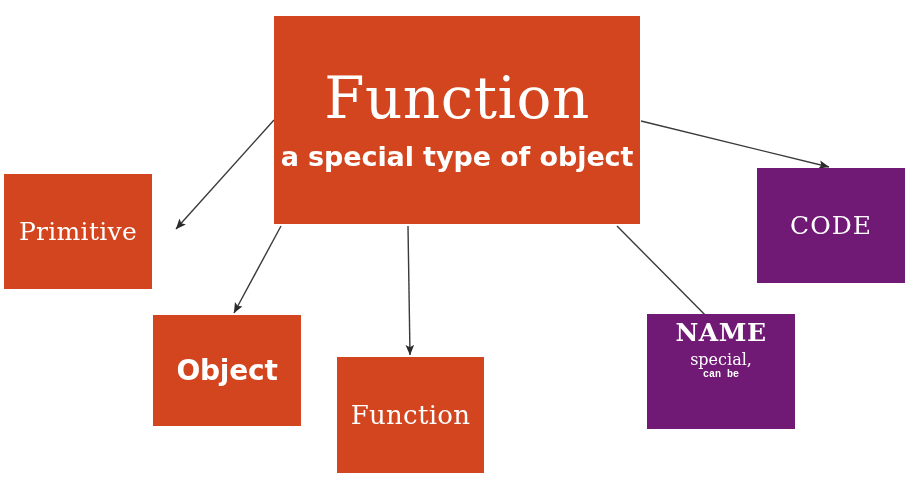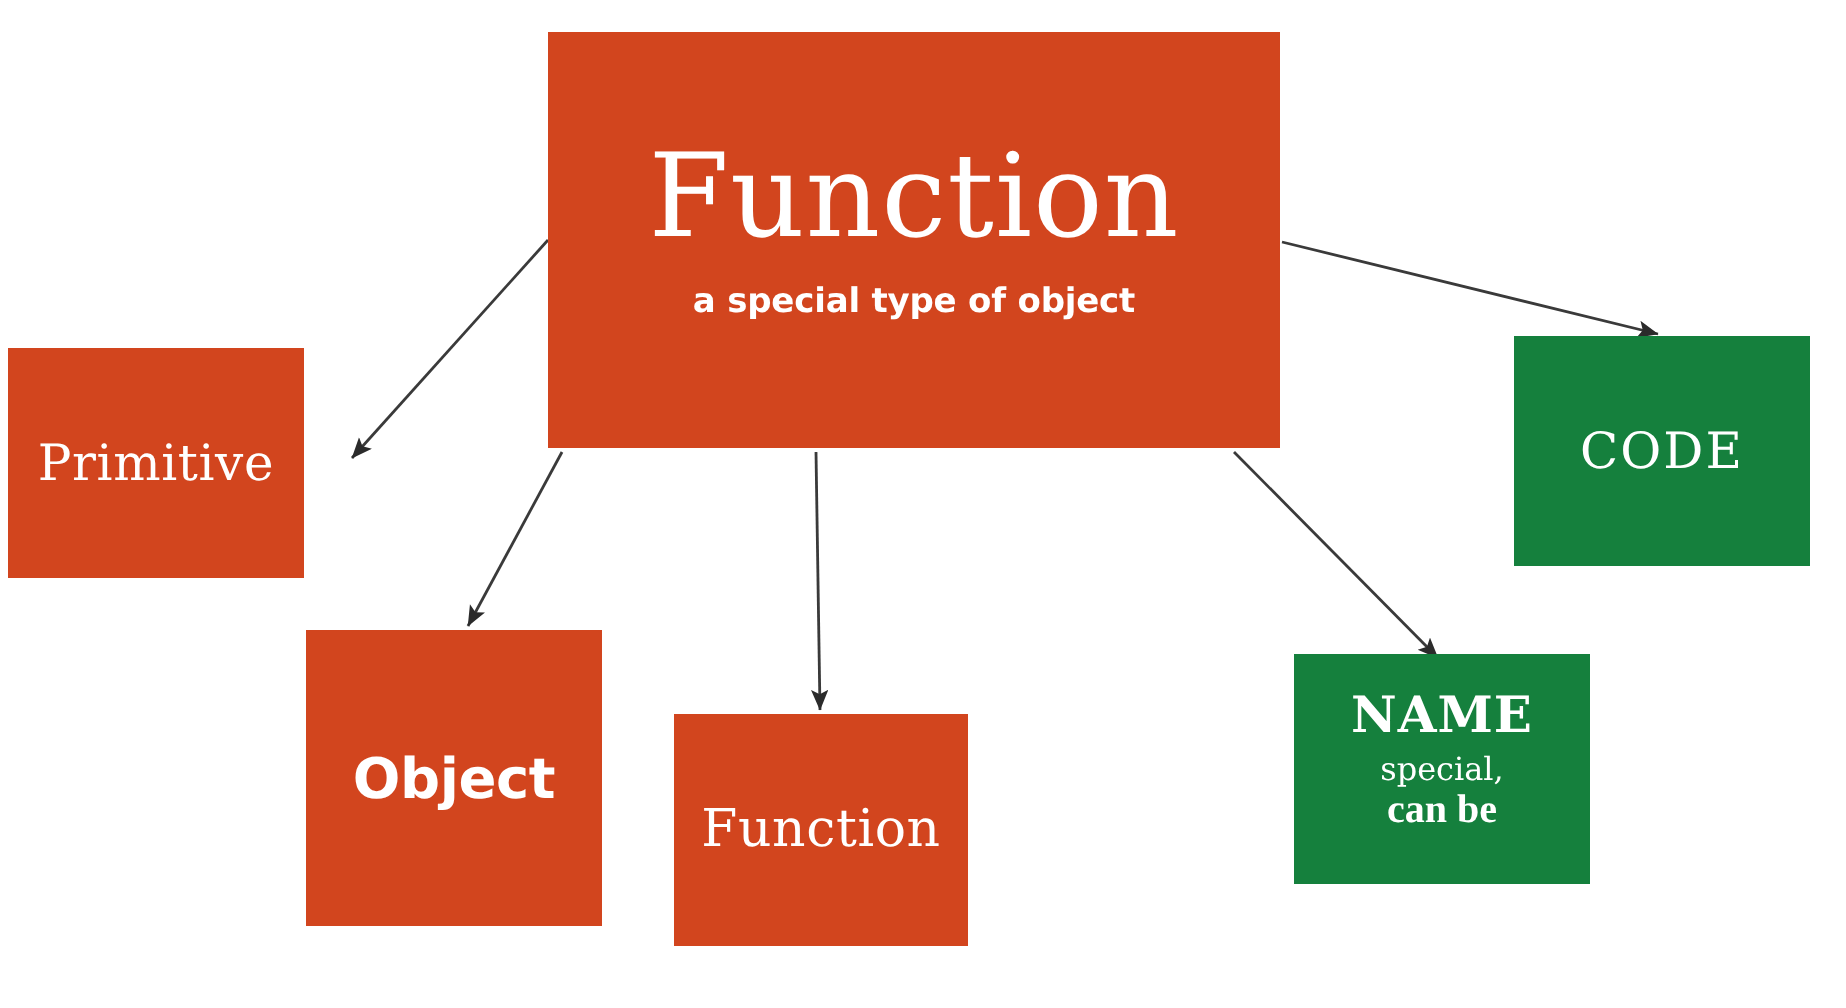--- a/index.html
+++ b/index.html
@@ -29,41 +29,41 @@
     position: absolute;
     display: flex;
     flex-direction: column;
     align-items: center;
     justify-content: center;
     text-align: center;
     box-sizing: border-box;
     color: #ffffff;
   }
   .node.orange { background: #d2451e; }
-  .node.black  { background: #15803d; }
+  .node.black  { background: #701a75; }
 
   
   #node-function-main {
     left: 274px;
     top: 16px;
     width: 366px;
     height: 208px;
     padding-top: 52px;
     justify-content: flex-start;
   }
   #node-function-main .title {
     font-family: "DejaVu Serif", "Liberation Serif", serif;
     font-size: 58px;
     line-height: 1.05;
     letter-spacing: 0.5px;
     font-weight: 400;
   }
   #node-function-main .subtitle {
     font-family: "DejaVu Sans", "Liberation Sans", sans-serif;
-    font-size: 17px;
+    font-size: 27px;
     font-weight: bold;
     margin-top: 12px;
     letter-spacing: -0.1px;
   }
 
   
   #node-primitive {
     left: 4px;
     top: 174px;
     width: 148px;
@@ -73,21 +73,21 @@
     font-family: "DejaVu Serif", "Liberation Serif", serif;
     font-size: 25px;
     letter-spacing: 0.3px;
   }
 
   
   #node-object {
     left: 153px;
     top: 315px;
     width: 148px;
-    height: 148px;
+    height: 111px;
   }
   #node-object .label {
     font-family: "DejaVu Sans", "Liberation Sans", sans-serif;
     font-size: 28px;
     font-weight: bold;
     letter-spacing: -0.2px;
   }
 
   
   #node-function-small {
@@ -98,42 +98,42 @@
   }
   #node-function-small .label {
     font-family: "DejaVu Serif", "Liberation Serif", serif;
     font-size: 26px;
     letter-spacing: 0.3px;
   }
 
   
   #node-name {
     left: 647px;
-    top: 327px;
+    top: 314px;
     width: 148px;
     height: 115px;
-    padding-top: 16px;
+    padding-top: 4px;
     justify-content: flex-start;
     line-height: 1.18;
   }
   #node-name .name-title {
     font-family: "DejaVu Serif", "Liberation Serif", serif;
     font-size: 25px;
     font-weight: bold;
     letter-spacing: 0.5px;
   }
   #node-name .name-opt {
     font-family: "DejaVu Serif", "Liberation Serif", serif;
     font-size: 16px;
     margin-top: 3px;
   }
   #node-name .name-l3,
   #node-name .name-l4 {
-    font-family: Liberation Serif, serif;
-    font-size: 20px;
+    font-family: Liberation Mono, monospace;
+    font-size: 10px;
     font-weight: bold;
   }
 
   
   #node-code {
     left: 757px;
     top: 168px;
     width: 148px;
     height: 115px;
   }

